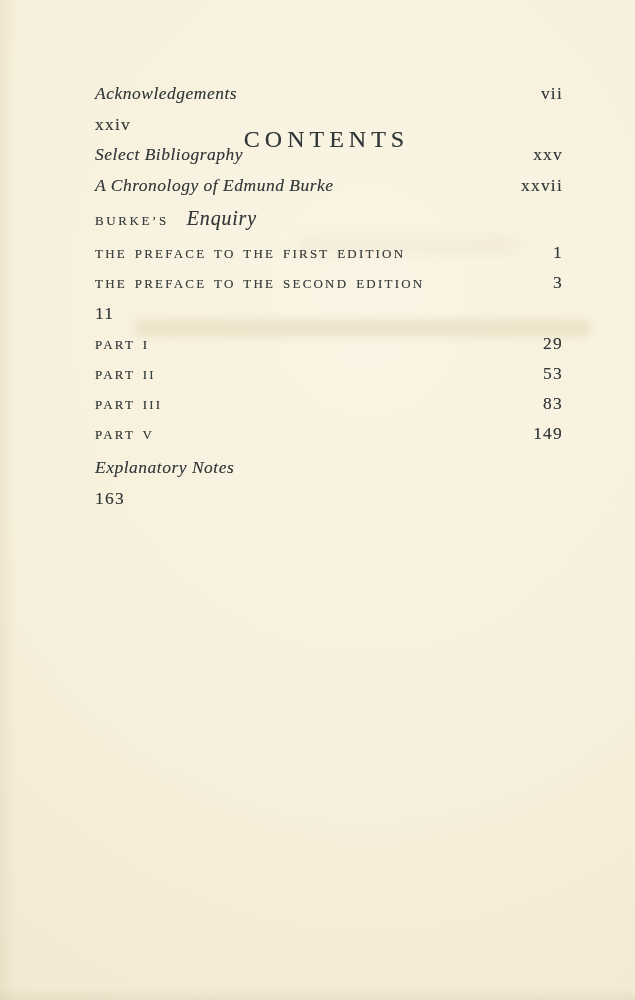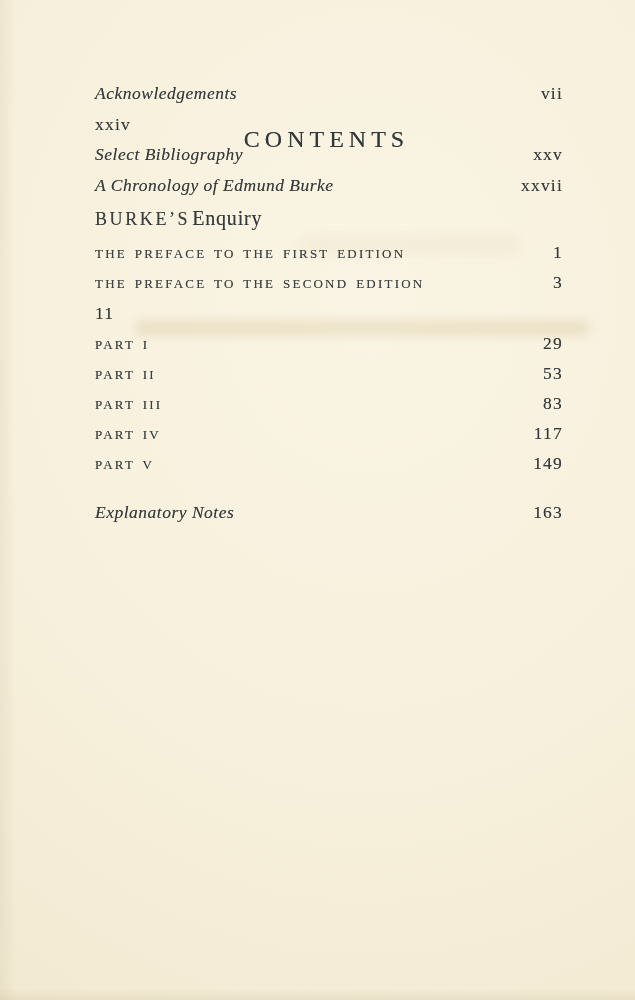--- a/index.html
+++ b/index.html
@@ -69,21 +69,21 @@
     padding-top: 78px;
     text-shadow: 0 0 0.5px rgba(52,58,59,0.5);
   }
   .row {
     display: flex;
     justify-content: space-between;
     align-items: baseline;
   }
   .row.fm { height: 30.6px; line-height: 30.6px; }
   .row.sc { height: 30.1px; line-height: 30.1px; justify-content: space-between; }
-  .row.back { margin-top: 19px; height: 31px; line-height: 31px; }
+  .row.back { margin-top: 4px; height: 31px; line-height: 31px; flex-direction: column; }
 
   .lbl-italic {
     font-style: italic;
     font-size: 17.5px;
     letter-spacing: 0.5px;
     color: #343a3b;
     white-space: nowrap;
   }
   .lbl-sc {
     font-size: 13px;
@@ -99,28 +99,29 @@
     white-space: nowrap;
     font-family: Liberation Serif, serif;
   }
 
   .heading {
     height: 37px;
     line-height: 37px;
     white-space: nowrap;
   }
   .heading .sc-head {
-    font-size: 18px;
+    font-size: 13px;
     letter-spacing: 2.6px;
     color: #3a403f;
   }
   .heading .it-head {
+    font-style: italic;
     font-size: 20px;
     letter-spacing: 0.8px;
-    margin-left: 2px;
+    margin-left: 18px;
     color: #343a3b;
   }
 </style>
 </head>
 <body>
 
 <div class="paper">
   <div class="edge-left"></div>
   <div class="edge-bottom"></div>
   <div class="ghost-blotch"></div>
@@ -167,24 +168,20 @@
     </div>
     <div class="row sc">
       <span class="lbl-sc">PART II</span>
       <span class="pg">53</span>
     </div>
     <div class="row sc">
       <span class="lbl-sc">PART III</span>
       <span class="pg">83</span>
     </div>
     <div class="row sc">
-      <span class="lbl-sc">PART IV</span>
-      <span class="pg">117</span>
-    </div>
-    <div class="row sc">
       <span class="lbl-sc">PART V</span>
       <span class="pg">149</span>
     </div>
 
     <div class="row fm back">
       <span class="lbl-italic">Explanatory Notes</span>
       <span class="pg">163</span>
     </div>
 
   </div>

